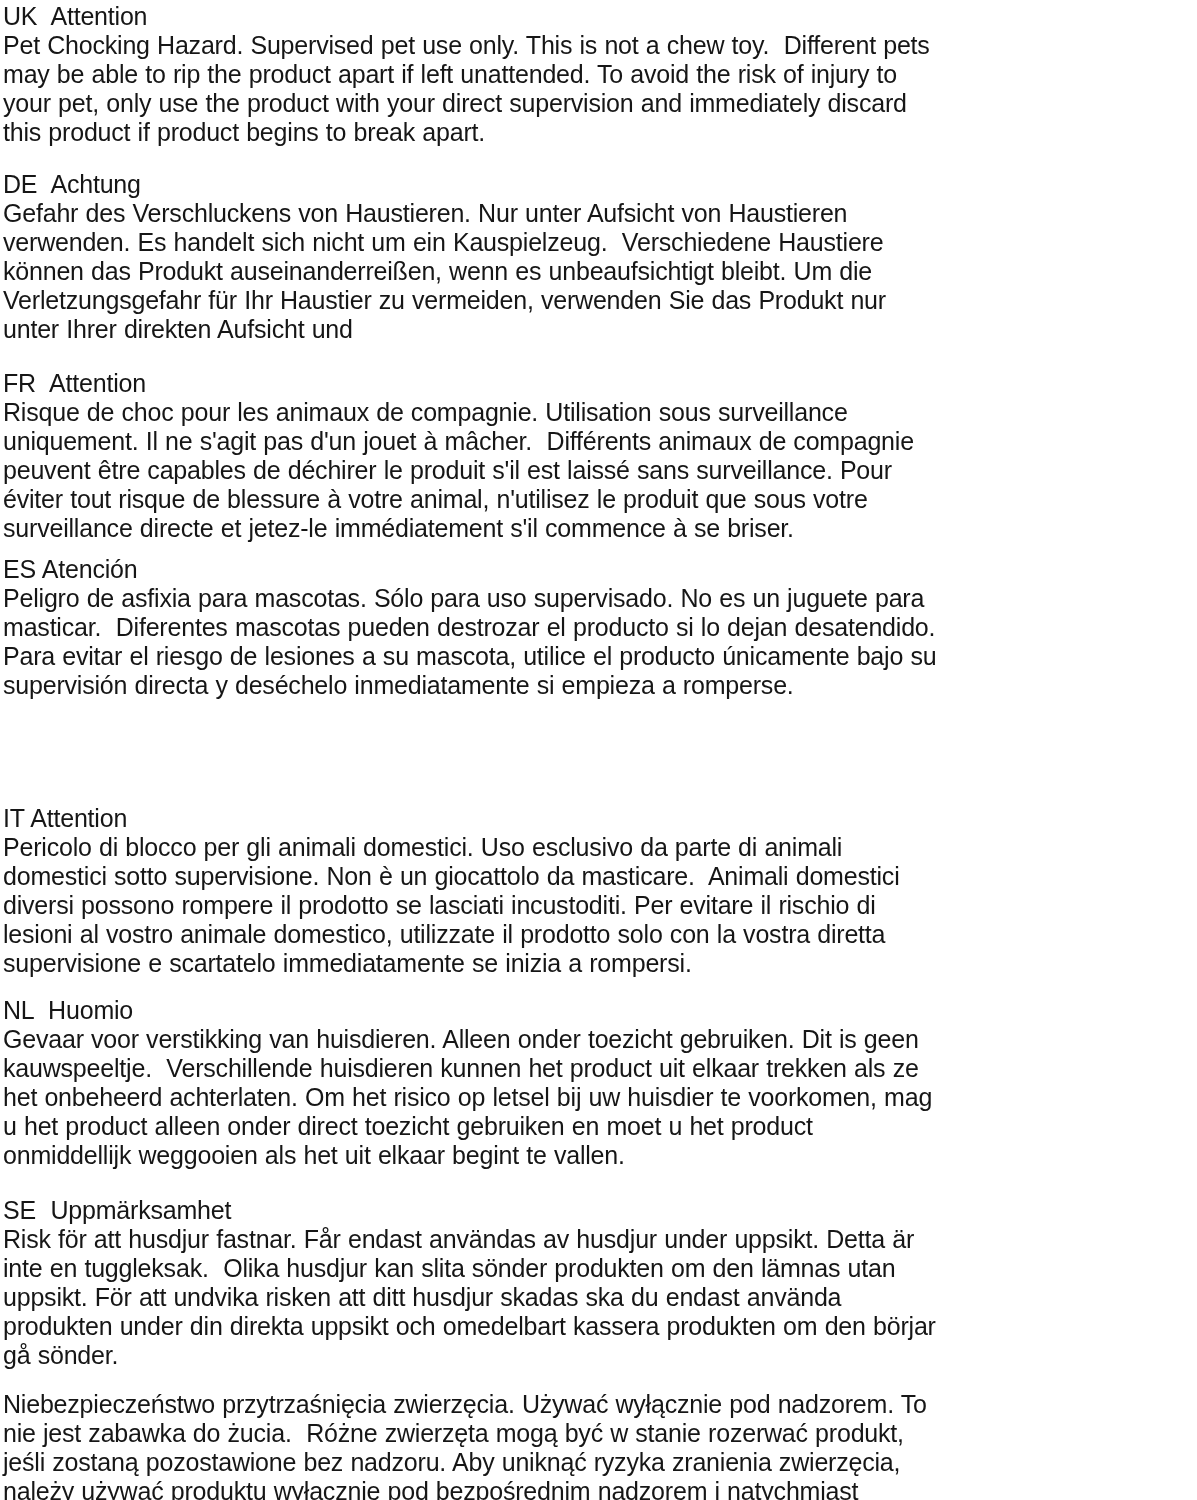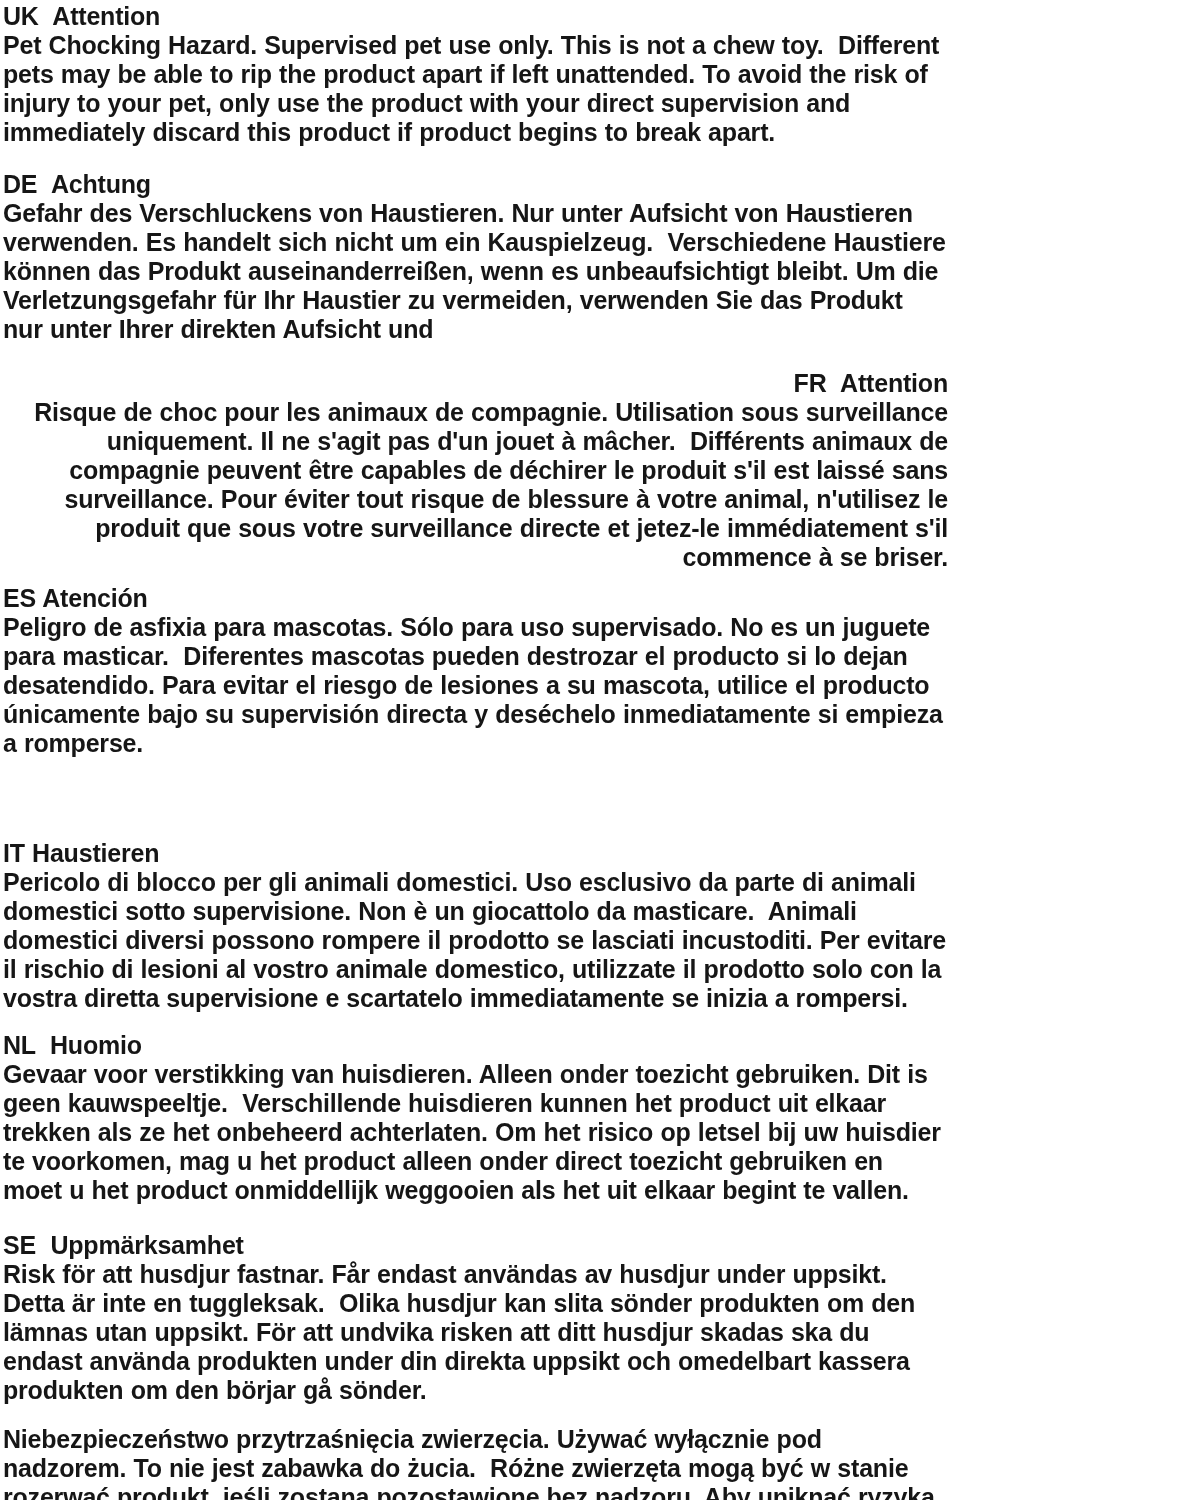--- a/index.html
+++ b/index.html
@@ -13,34 +13,34 @@
     height: 1500px;
     overflow: hidden;
     background: #ffffff;
     box-sizing: border-box;
     padding: 2px 6px 0 3px;
     font-family: "Liberation Sans", "DejaVu Sans", sans-serif;
     font-size: 25px;
     line-height: 29px;
     letter-spacing: -0.2px;
     color: #161616;
-    font-weight: 700;
+    font-weight: 400;
   }
   .warning-section { margin: 0; }
   .warning-heading,
   .warning-body {
     margin: 0;
     white-space: pre-wrap;
     word-spacing: 0.5px;
   }
   
   .sec-uk { margin-bottom: 23px; }
   .sec-de { margin-bottom: 25px; }
-  .sec-fr { margin-bottom: 12px; text-align: right; }
-  .sec-es { margin-bottom: 81px; }
+  .sec-fr { margin-bottom: 12px; }
+  .sec-es { margin-bottom: 104px; }
   .sec-it { margin-bottom: 18px; }
   .sec-nl { margin-bottom: 26px; }
   .sec-se { margin-bottom: 20px; }
   .sec-pl { margin-bottom: 0; }
 </style>
 </head>
 <body>
 
 <div class="page">
 
@@ -58,21 +58,21 @@
     <p class="warning-heading">FR  Attention</p>
     <p class="warning-body">Risque de choc pour les animaux de compagnie. Utilisation sous surveillance uniquement. Il ne s'agit pas d'un jouet à mâcher.  Différents animaux de compagnie peuvent être capables de déchirer le produit s'il est laissé sans surveillance. Pour éviter tout risque de blessure à votre animal, n'utilisez le produit que sous votre surveillance directe et jetez-le immédiatement s'il commence à se briser.</p>
   </section>
 
   <section class="warning-section sec-es">
     <p class="warning-heading">ES Atención</p>
     <p class="warning-body">Peligro de asfixia para mascotas. Sólo para uso supervisado. No es un juguete para masticar.  Diferentes mascotas pueden destrozar el producto si lo dejan desatendido. Para evitar el riesgo de lesiones a su mascota, utilice el producto únicamente bajo su supervisión directa y deséchelo inmediatamente si empieza a romperse.</p>
   </section>
 
   <section class="warning-section sec-it">
-    <p class="warning-heading">IT Haustieren</p>
+    <p class="warning-heading">IT Attention</p>
     <p class="warning-body">Pericolo di blocco per gli animali domestici. Uso esclusivo da parte di animali domestici sotto supervisione. Non è un giocattolo da masticare.  Animali domestici diversi possono rompere il prodotto se lasciati incustoditi. Per evitare il rischio di lesioni al vostro animale domestico, utilizzate il prodotto solo con la vostra diretta supervisione e scartatelo immediatamente se inizia a rompersi.</p>
   </section>
 
   <section class="warning-section sec-nl">
     <p class="warning-heading">NL  Huomio</p>
     <p class="warning-body">Gevaar voor verstikking van huisdieren. Alleen onder toezicht gebruiken. Dit is geen kauwspeeltje.  Verschillende huisdieren kunnen het product uit elkaar trekken als ze het onbeheerd achterlaten. Om het risico op letsel bij uw huisdier te voorkomen, mag u het product alleen onder direct toezicht gebruiken en moet u het product onmiddellijk weggooien als het uit elkaar begint te vallen.</p>
   </section>
 
   <section class="warning-section sec-se">
     <p class="warning-heading">SE  Uppmärksamhet</p>

